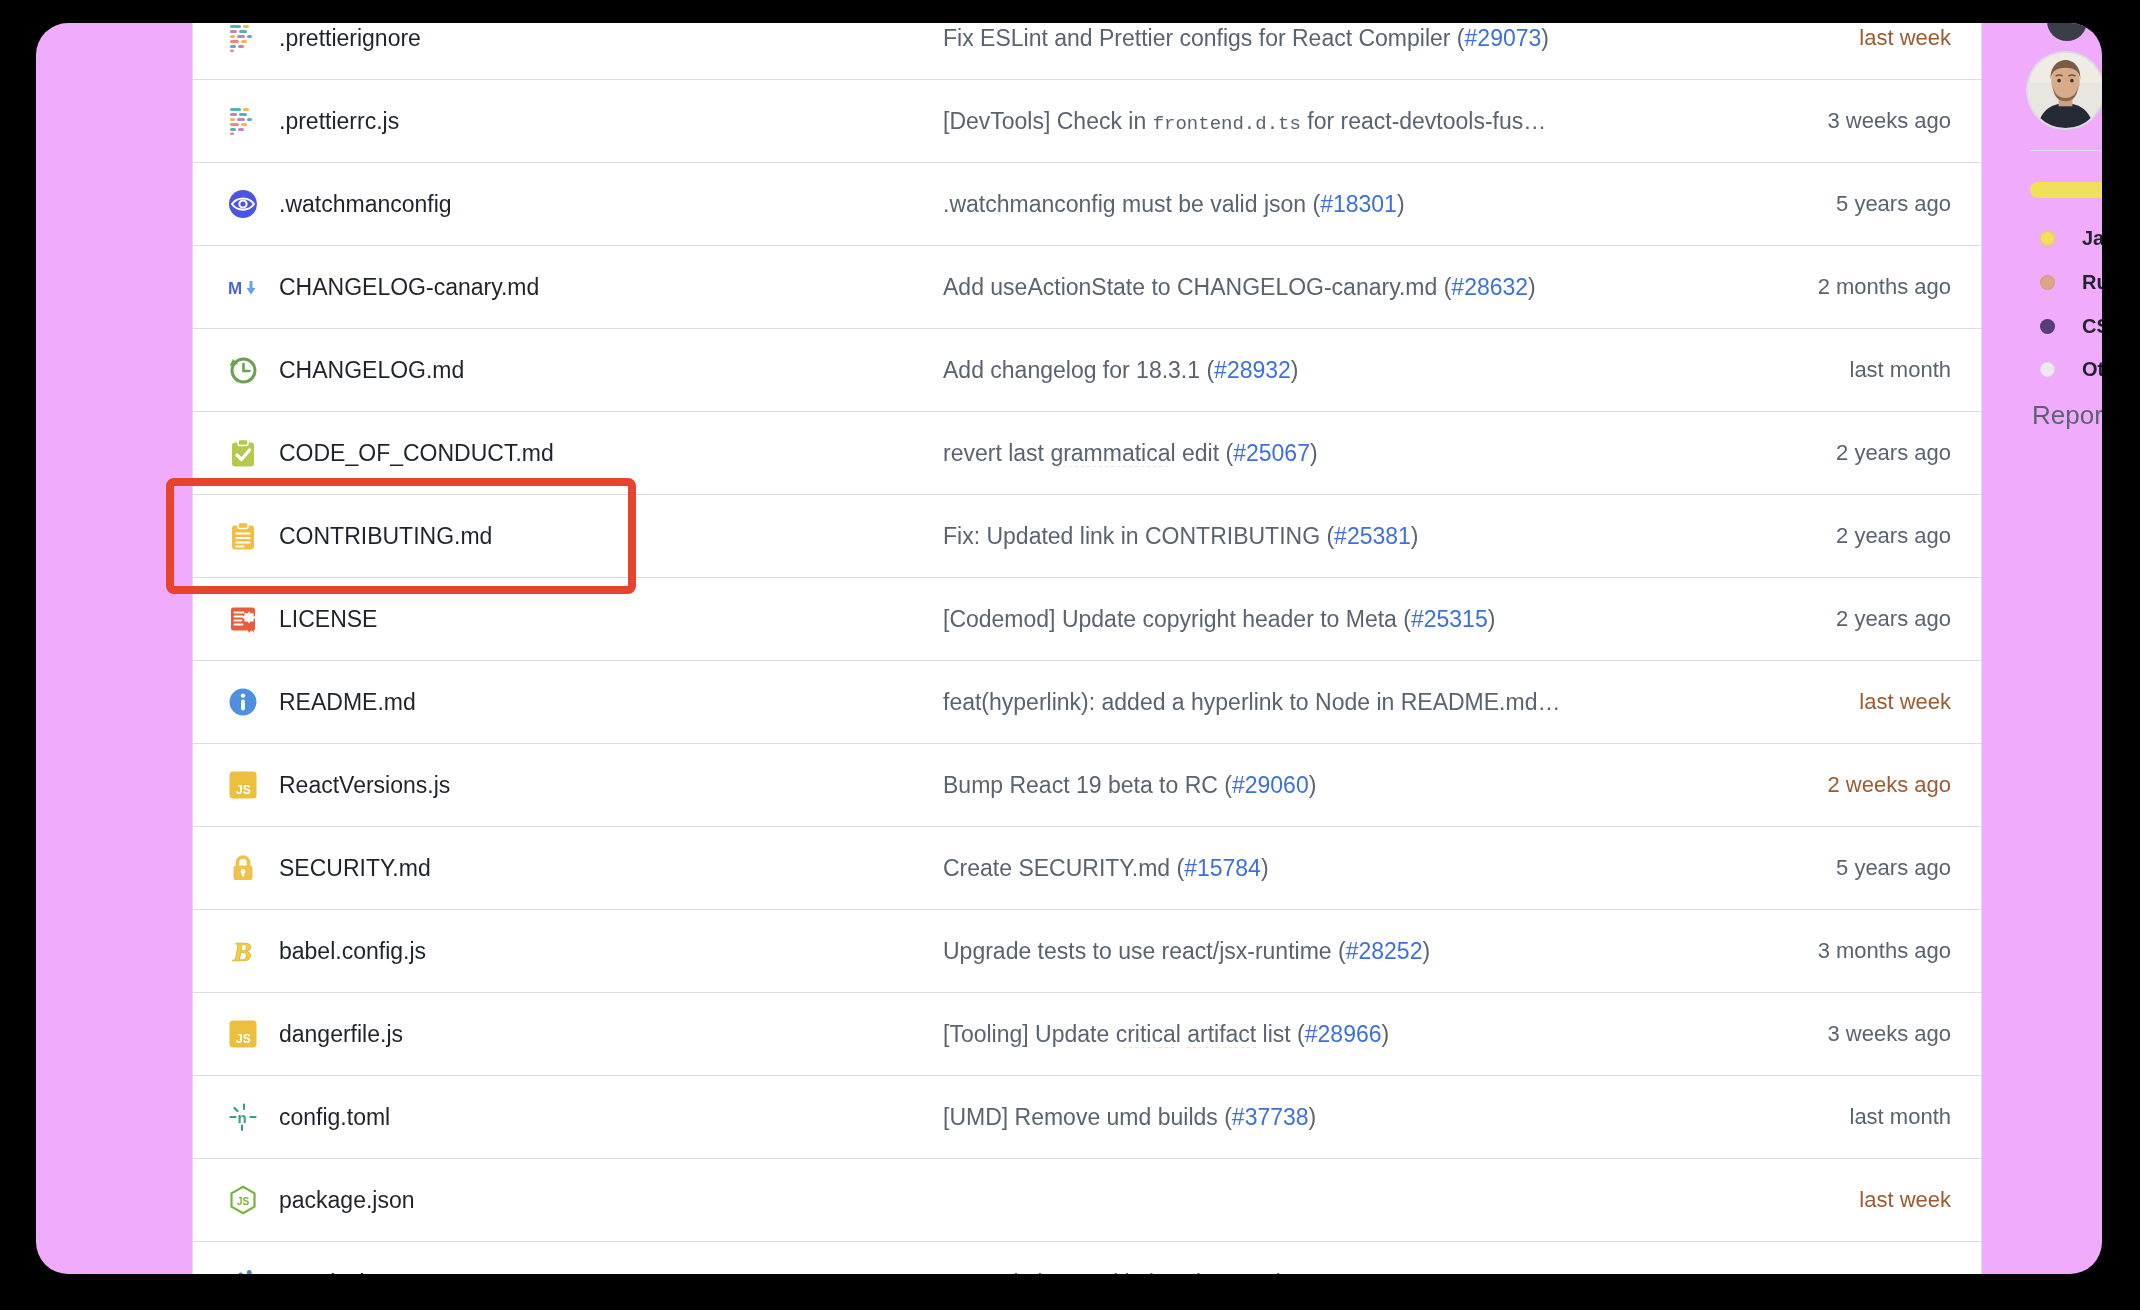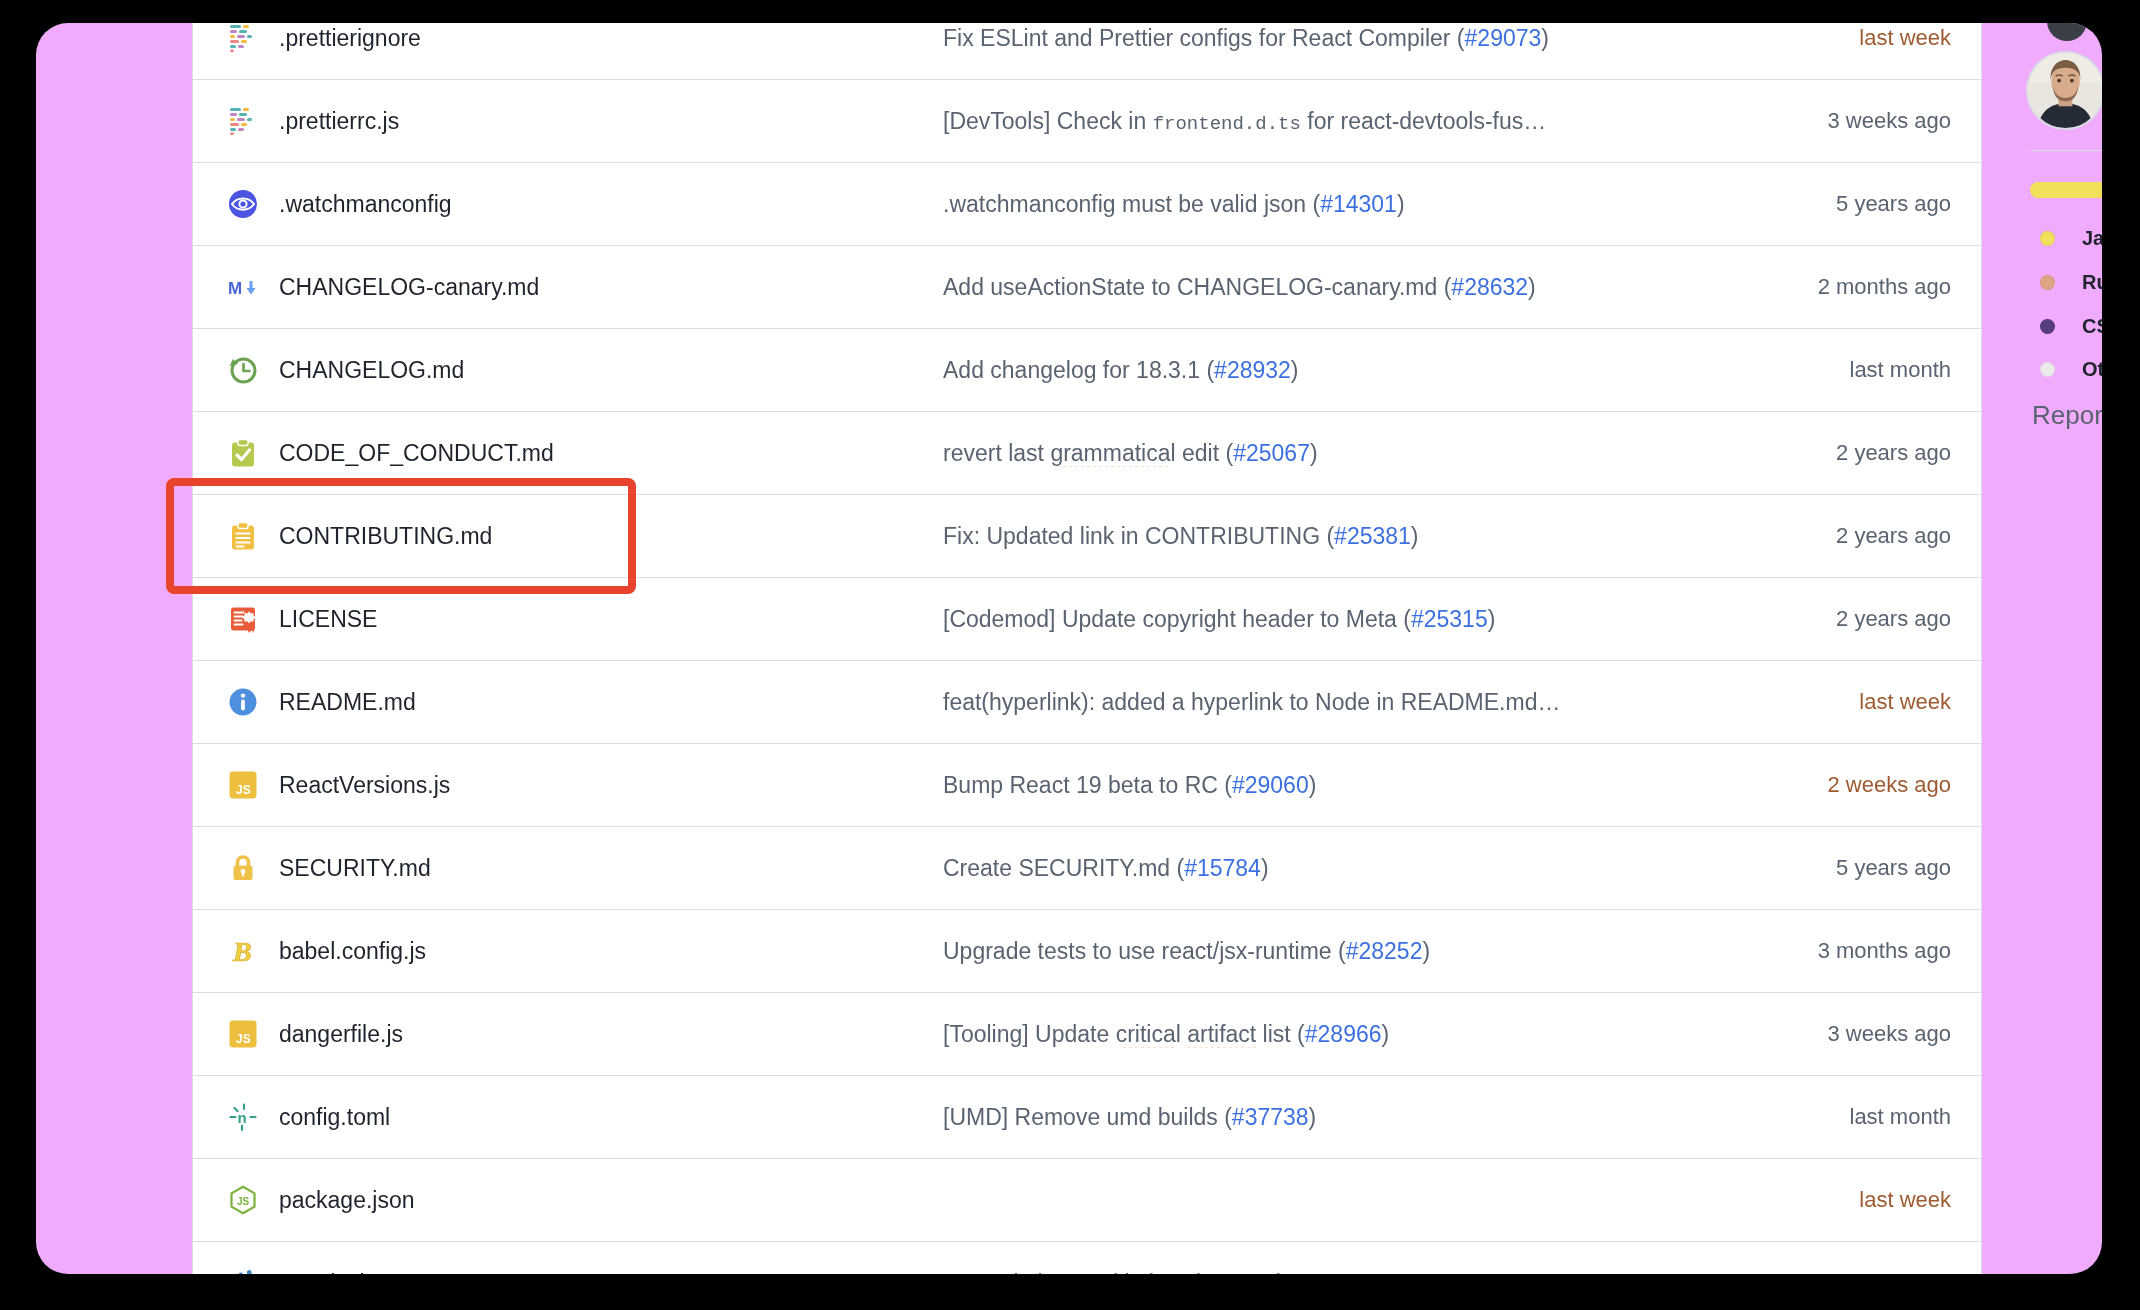--- a/index.html
+++ b/index.html
@@ -101,21 +101,21 @@
         </div>
         <div class="row">
           <span class="icon">
             <svg viewBox="0 0 32 32">
               <circle cx="16" cy="16" r="14" fill="#4b55e1"></circle>
    <path d="M5,16 C10,8.5 22,8.5 27,16 C22,23.5 10,23.5 5,16 Z" fill="none" stroke="#fff" stroke-width="2"></path>
    <circle cx="16" cy="16" r="3.6" fill="none" stroke="#fff" stroke-width="2"></circle>
             </svg>
           </span>
           <span class="fname">.watchmanconfig</span>
-          <div class="msg"><span>.watchmanconfig must be valid json (</span><span class="link">#14301</span><span>)</span></div>
+          <div class="msg"><span>.watchmanconfig must be valid json (</span><span class="link">#18301</span><span>)</span></div>
           <span class="date">5 years ago</span>
         </div>
         <div class="row">
           <span class="icon">
             <svg viewBox="0 0 32 32">
    <text x="1" y="23" font-family="Liberation Sans,sans-serif" font-size="17" font-weight="bold" fill="#4a66d8">M</text>
    <path d="M24,10 v11" stroke="#6b9ff2" stroke-width="3" fill="none"></path>
    <path d="M19.5,17 L24,23.5 L28.5,17 Z" fill="#6b9ff2"></path>
             </svg>
           </span>

